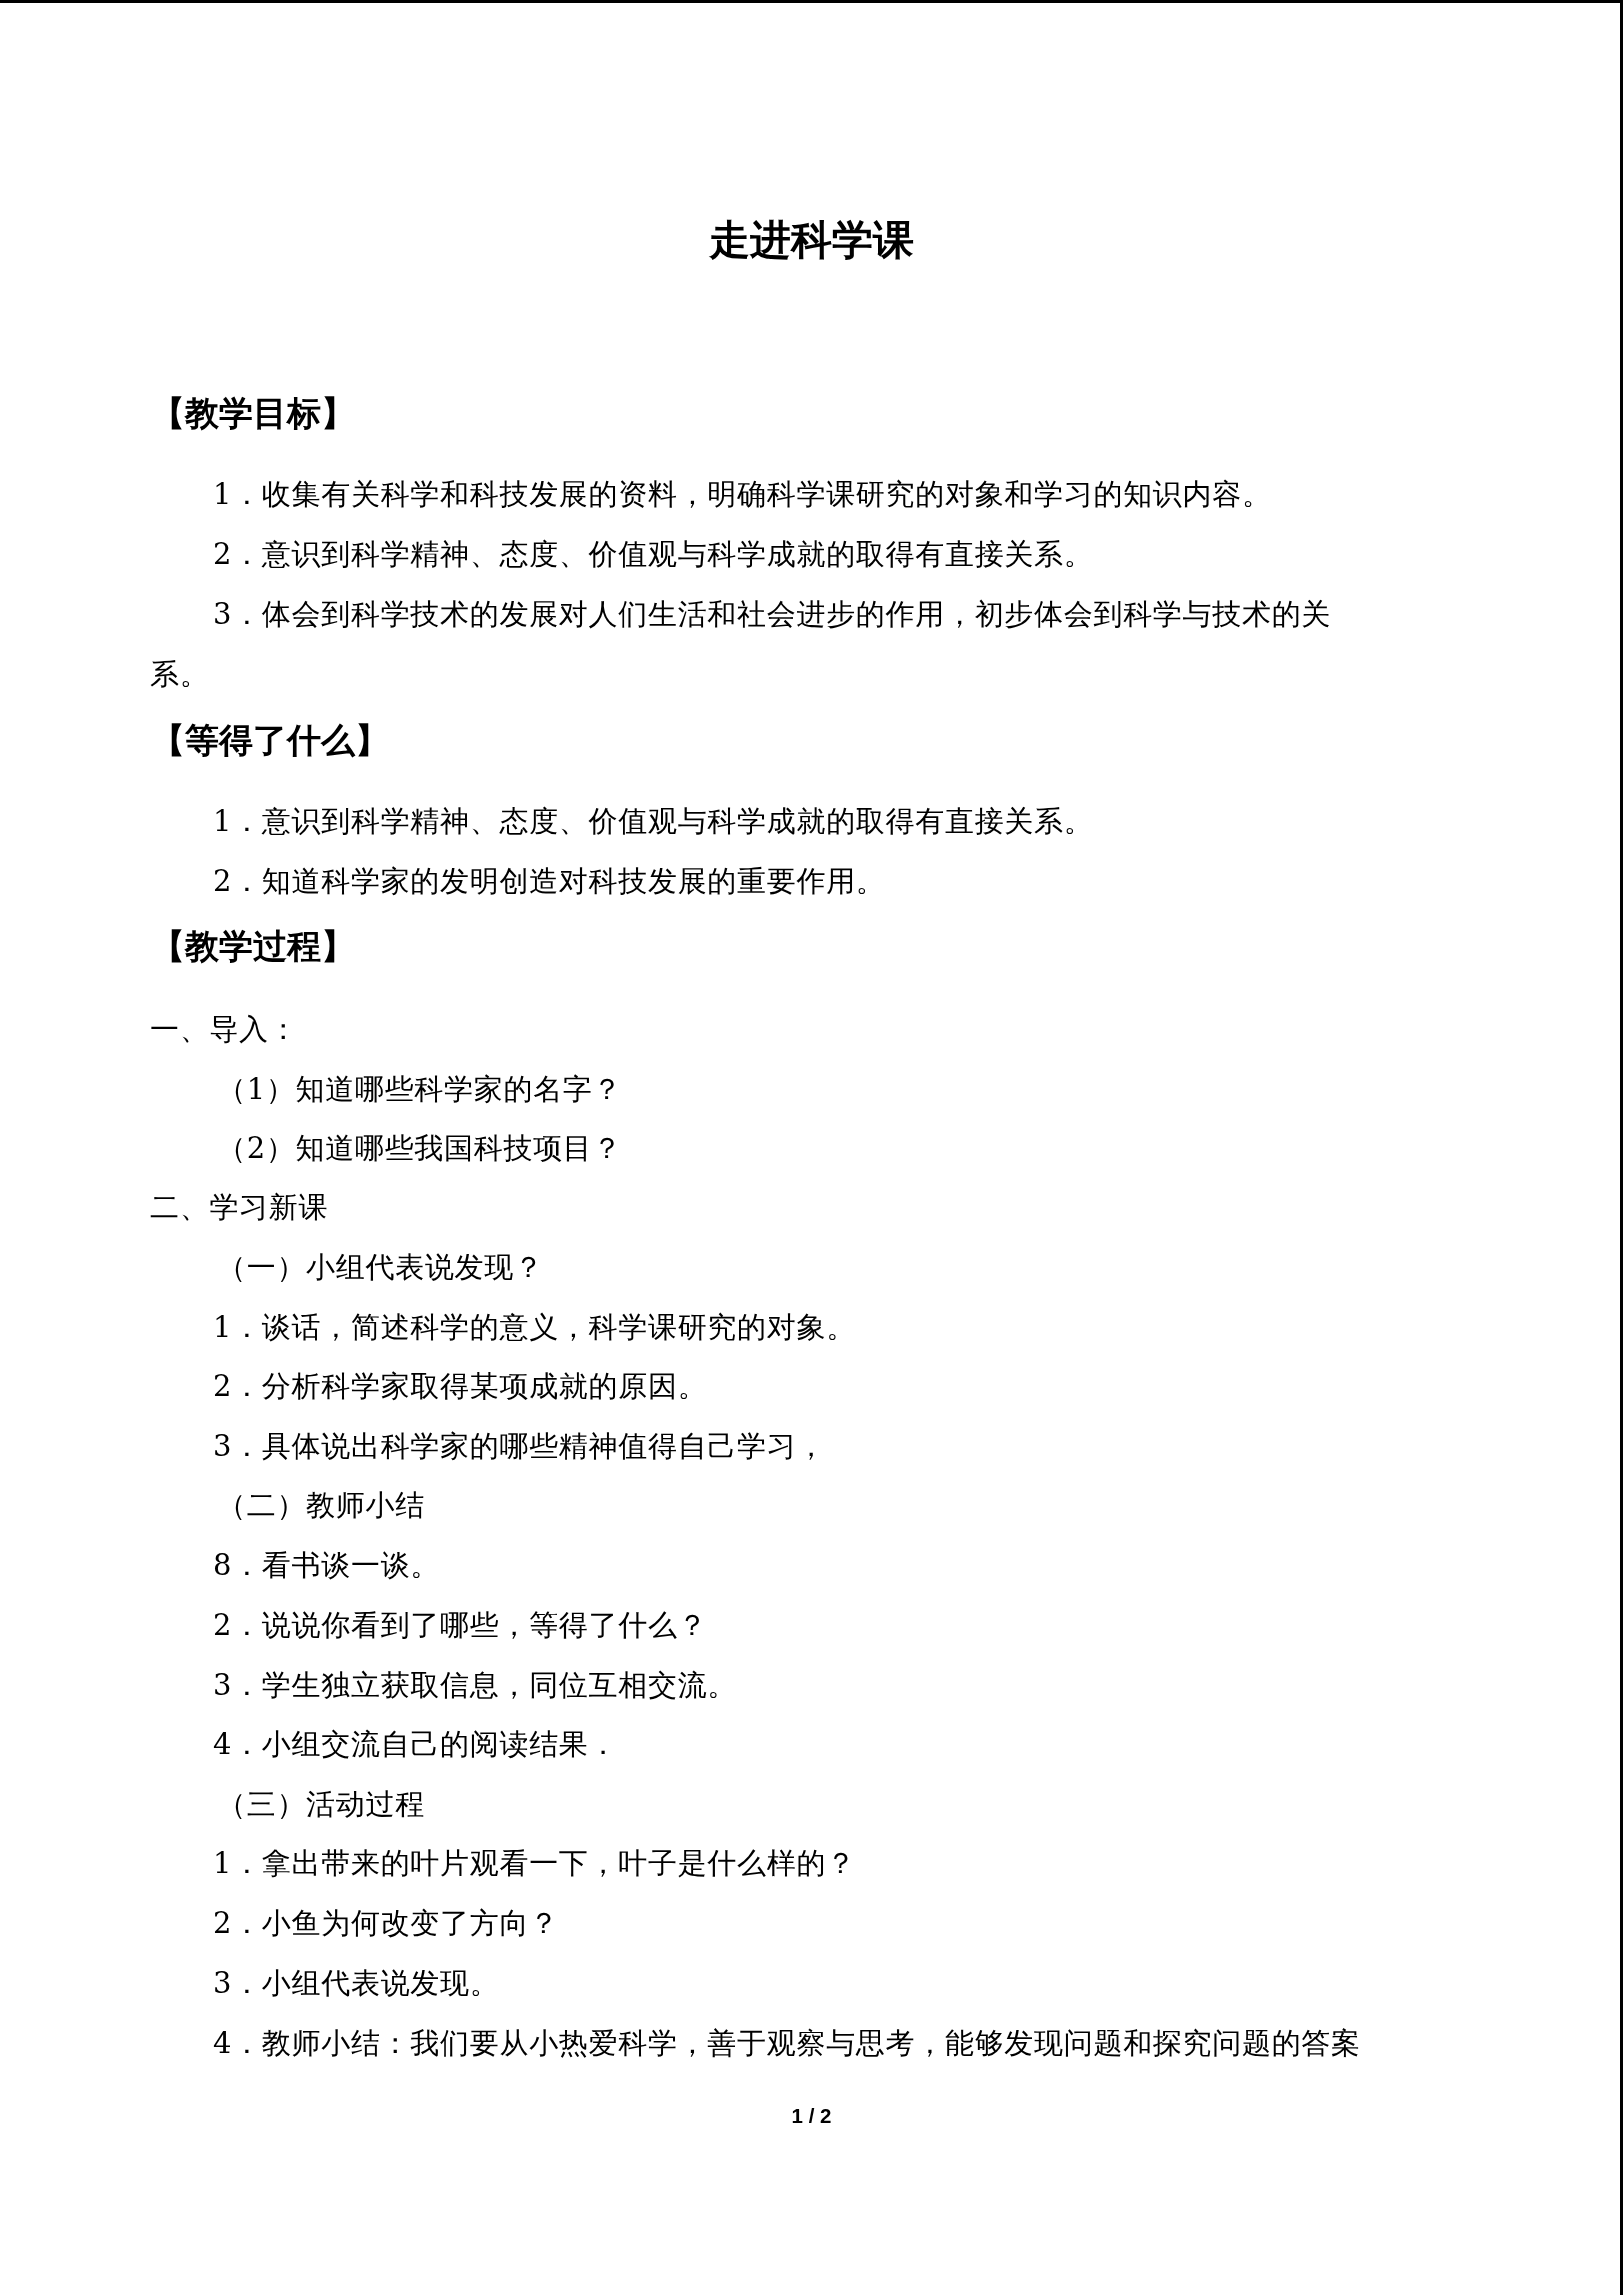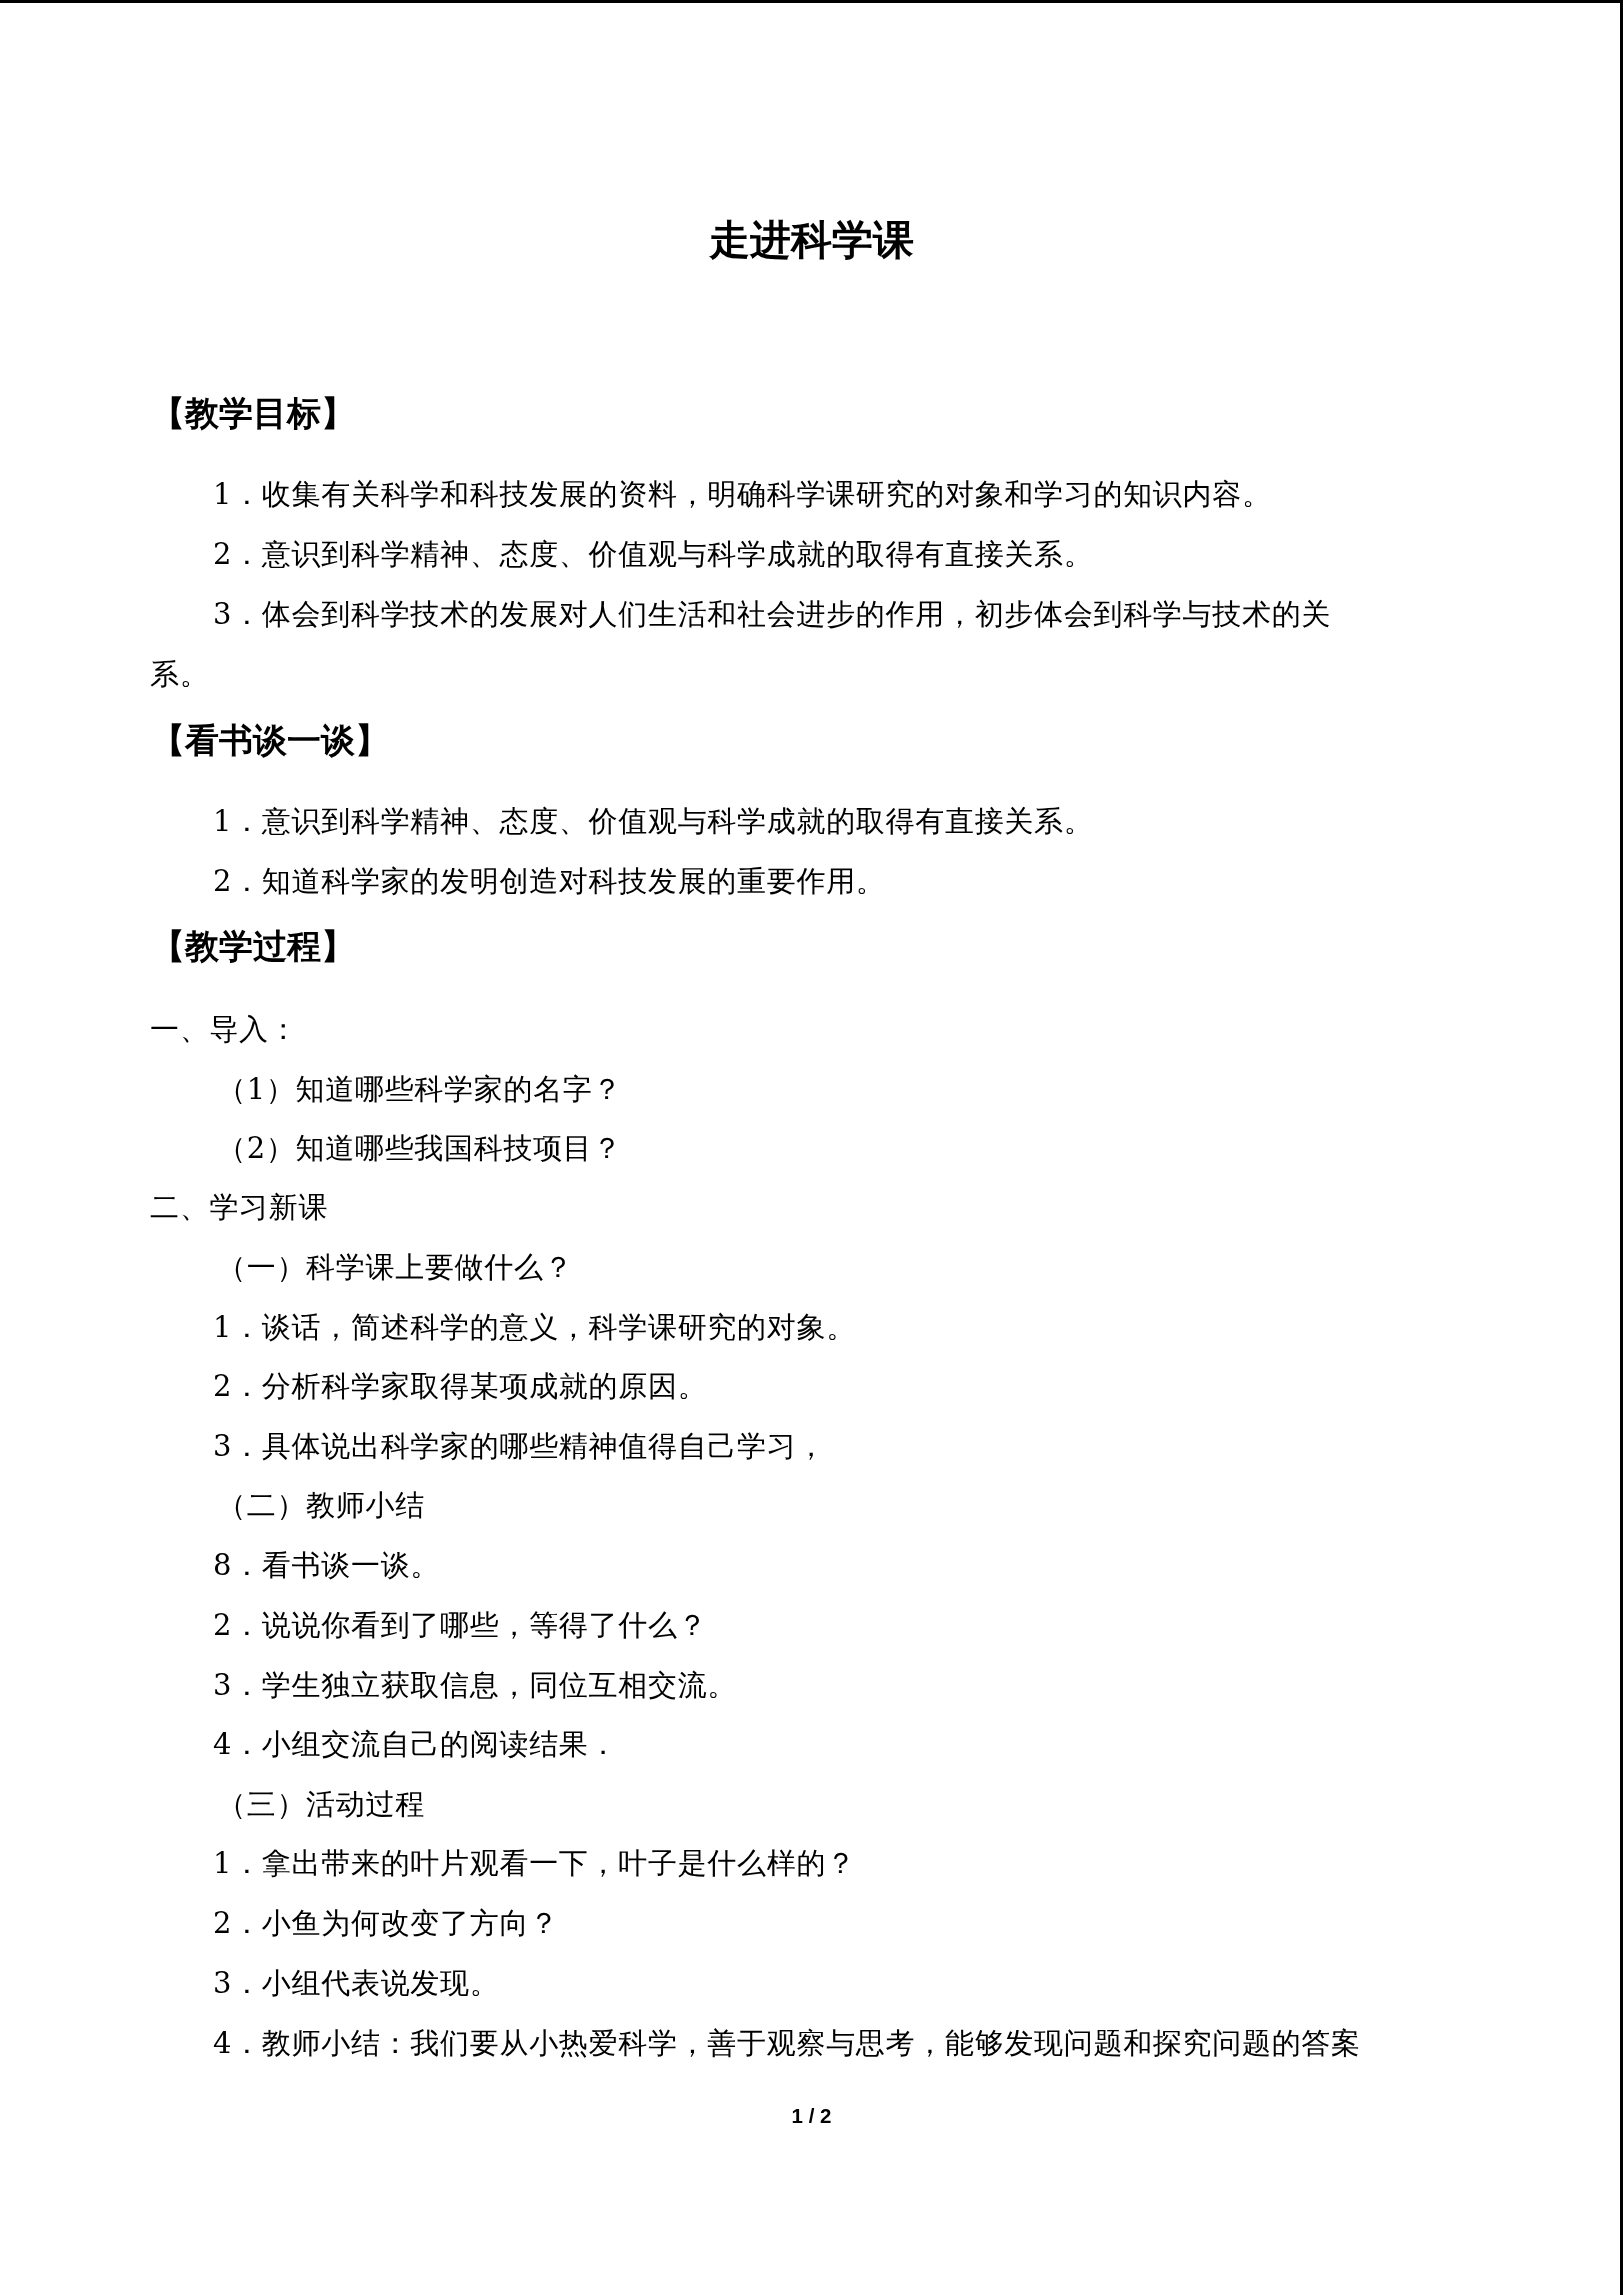--- a/index.html
+++ b/index.html
@@ -40,33 +40,33 @@
 <div class="border-right"></div>
 
 <div class="title" style="top:240px">走进科学课</div>
 
 <div class="heading" style="top:413px">【教学目标】</div>
 <div class="line l1" style="top:494px">1．收集有关科学和科技发展的资料，明确科学课研究的对象和学习的知识内容。</div>
 <div class="line l1" style="top:554px">2．意识到科学精神、态度、价值观与科学成就的取得有直接关系。</div>
 <div class="line l1" style="top:614px">3．体会到科学技术的发展对人们生活和社会进步的作用，初步体会到科学与技术的关</div>
 <div class="line l0" style="top:674px">系。</div>
 
-<div class="heading" style="top:740px">【看书谈一谈】</div>
+<div class="heading" style="top:740px">【等得了什么】</div>
 <div class="line l1" style="top:821px">1．意识到科学精神、态度、价值观与科学成就的取得有直接关系。</div>
 <div class="line l1" style="top:881px">2．知道科学家的发明创造对科技发展的重要作用。</div>
 
 <div class="heading" style="top:946px">【教学过程】</div>
 
 <div class="line l0" style="top:1029px">一、导入：</div>
 <div class="line l2" style="top:1089px">（1）知道哪些科学家的名字？</div>
 <div class="line l2" style="top:1148px">（2）知道哪些我国科技项目？</div>
 
 <div class="line l0" style="top:1207px">二、学习新课</div>
 
-<div class="line l2" style="top:1267px">（一）科学课上要做什么？</div>
+<div class="line l2" style="top:1267px">（一）小组代表说发现？</div>
 <div class="line l1" style="top:1327px">1．谈话，简述科学的意义，科学课研究的对象。</div>
 <div class="line l1" style="top:1386px">2．分析科学家取得某项成就的原因。</div>
 <div class="line l1" style="top:1446px">3．具体说出科学家的哪些精神值得自己学习，</div>
 
 <div class="line l2" style="top:1505px">（二）教师小结</div>
 <div class="line l1" style="top:1565px">8．看书谈一谈。</div>
 <div class="line l1" style="top:1625px">2．说说你看到了哪些，等得了什么？</div>
 <div class="line l1" style="top:1685px">3．学生独立获取信息，同位互相交流。</div>
 <div class="line l1" style="top:1744px">4．小组交流自己的阅读结果．</div>
 

